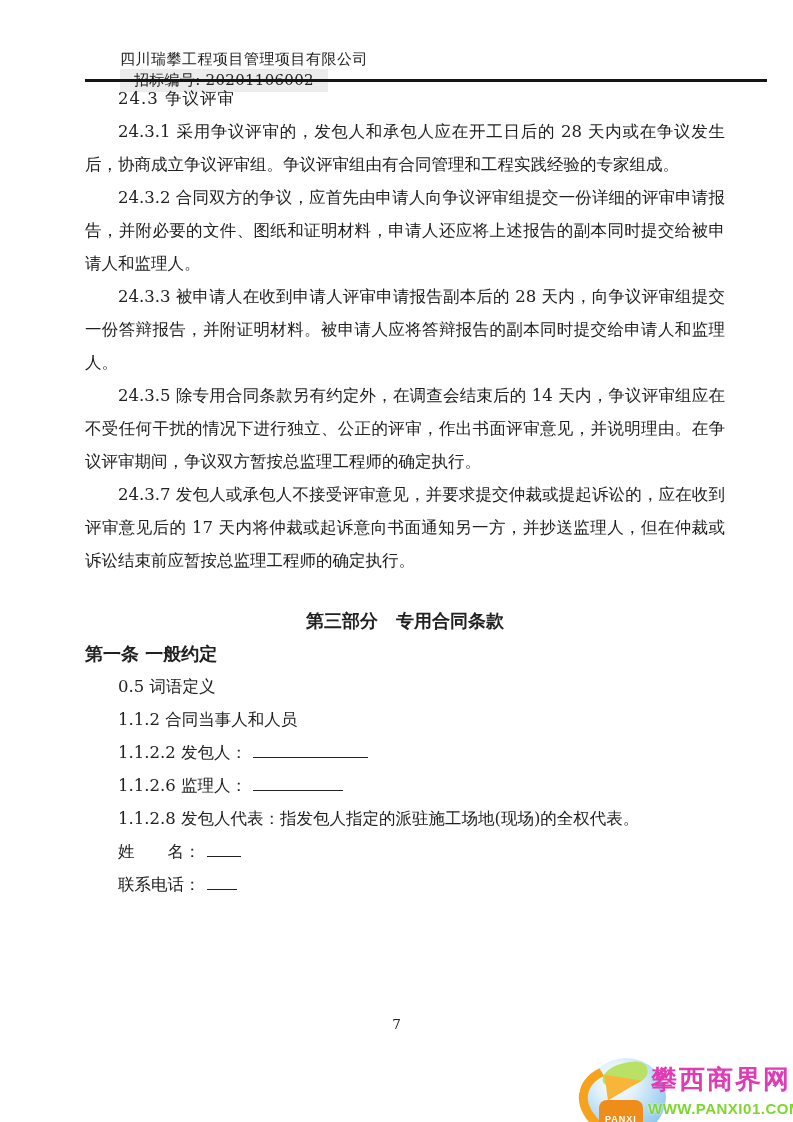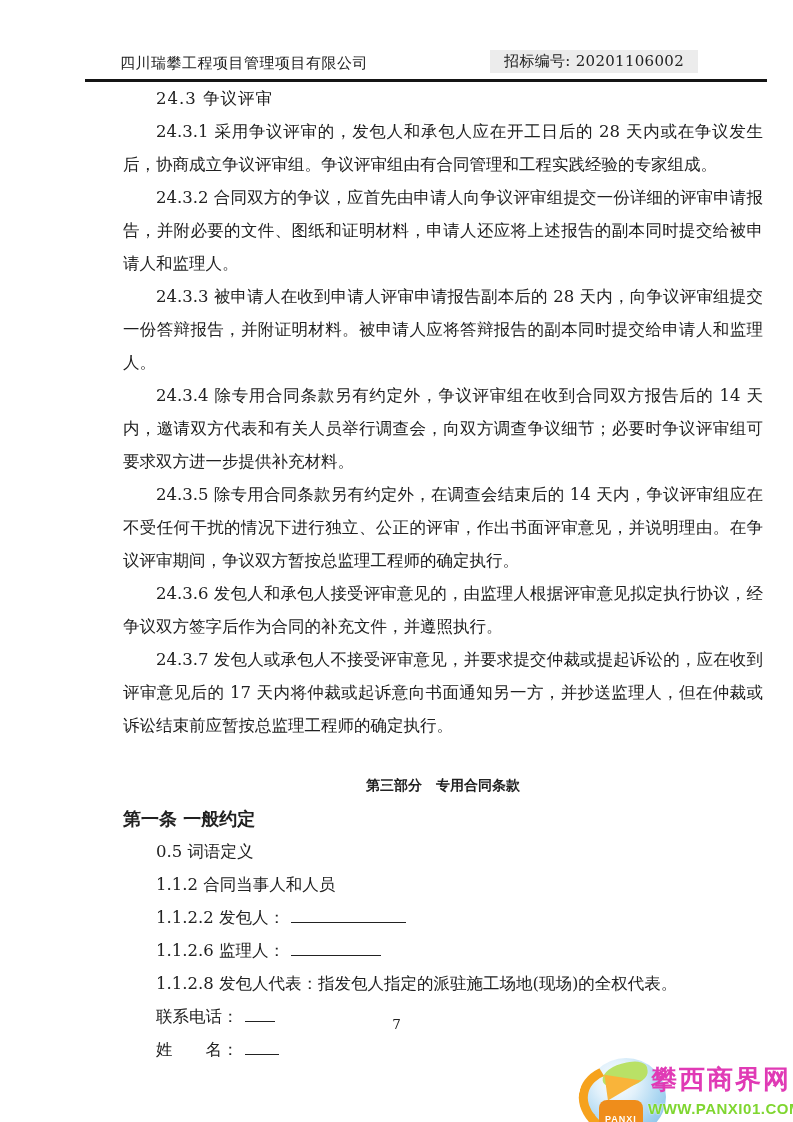--- a/index.html
+++ b/index.html
@@ -13,22 +13,23 @@
     color: #212121;
   }
   
   .header {
     position: absolute;
     top: 50px;
     left: 120px;
     width: 578px;
     display: flex;
     justify-content: space-between;
-    align-items: flex-end;
+    align-items: flex-start;
     font-size: 15px;
+    flex-direction: column;
   }
   .company { letter-spacing: 0.5px; }
   .bid-no {
     background: #ececec;
     padding: 2px 14px;
     letter-spacing: 0.3px;
   }
   .header-rule {
     position: absolute;
     top: 79px;
@@ -38,30 +39,29 @@
   }
   
   .content {
     position: absolute;
     top: 82px;
     left: 85px;
     width: 640px;
     font-size: 16.5px;
     line-height: 33px;
     text-align: justify;
-    margin-left: 38px;
   }
   .content p { margin: 0; text-indent: 2em; }
   .section-heading { letter-spacing: 1px; }
   .part-title {
     margin-top: 27px !important;
     text-align: center;
     text-indent: 0 !important;
     font-weight: bold;
-    font-size: 14px;
+    font-size: 18px;
     font-family: "DejaVu Sans", sans-serif;
   }
   .article-title {
     font-weight: bold;
     font-size: 18px;
     text-indent: 0 !important;
     font-family: "DejaVu Sans", sans-serif;
   }
   .def-item { text-indent: 2em; }
   .blank {
@@ -169,35 +169,33 @@
     <span class="company">四川瑞攀工程项目管理项目有限公司</span>
     <span class="bid-no">招标编号: 20201106002</span>
   </div>
   <div class="header-rule"></div>
 
   <div class="content">
     <p class="section-heading">24.3 争议评审</p>
     <p>24.3.1 采用争议评审的，发包人和承包人应在开工日后的 28 天内或在争议发生后，协商成立争议评审组。争议评审组由有合同管理和工程实践经验的专家组成。</p>
     <p>24.3.2 合同双方的争议，应首先由申请人向争议评审组提交一份详细的评审申请报告，并附必要的文件、图纸和证明材料，申请人还应将上述报告的副本同时提交给被申请人和监理人。</p>
     <p>24.3.3 被申请人在收到申请人评审申请报告副本后的 28 天内，向争议评审组提交一份答辩报告，并附证明材料。被申请人应将答辩报告的副本同时提交给申请人和监理人。</p>
-    <p>24.3.4 除专用合同条款另有约定外，争议评审组在收到合同双方报告后的 14 天内，邀请双方代表和有关人员举行调查会，向双方调查争议细节；必要时争议评审组可要求双方进一步提供补充材料。</p>
     <p>24.3.5 除专用合同条款另有约定外，在调查会结束后的 14 天内，争议评审组应在不受任何干扰的情况下进行独立、公正的评审，作出书面评审意见，并说明理由。在争议评审期间，争议双方暂按总监理工程师的确定执行。</p>
-    <p>24.3.6 发包人和承包人接受评审意见的，由监理人根据评审意见拟定执行协议，经争议双方签字后作为合同的补充文件，并遵照执行。</p>
     <p>24.3.7 发包人或承包人不接受评审意见，并要求提交仲裁或提起诉讼的，应在收到评审意见后的 17 天内将仲裁或起诉意向书面通知另一方，并抄送监理人，但在仲裁或诉讼结束前应暂按总监理工程师的确定执行。</p>
 
     <p class="part-title">第三部分　专用合同条款</p>
     <p class="article-title">第一条 一般约定</p>
 
     <p class="def-item"><span>0.5 词语定义</span></p>
     <p class="def-item"><span>1.1.2 合同当事人和人员</span></p>
     <p class="def-item"><span>1.1.2.2 发包人：</span><span class="blank blank-w115"></span></p>
     <p class="def-item"><span>1.1.2.6 监理人：</span><span class="blank blank-w90"></span></p>
     <p class="def-item"><span>1.1.2.8 发包人代表：指发包人指定的派驻施工场地(现场)的全权代表。</span></p>
+    <p class="def-item"><span>姓　　名：</span><span class="blank blank-w34"></span></p>
     <p class="def-item"><span>联系电话：</span><span class="blank blank-w30"></span></p>
-    <p class="def-item"><span>姓　　名：</span><span class="blank blank-w34"></span></p>
   </div>
 
   <div class="page-number">7</div>
 
   <div class="watermark">
     <div class="globe">
       <div class="land"></div>
     </div>
     <div class="swoosh"></div>
     <div class="plane"></div>

